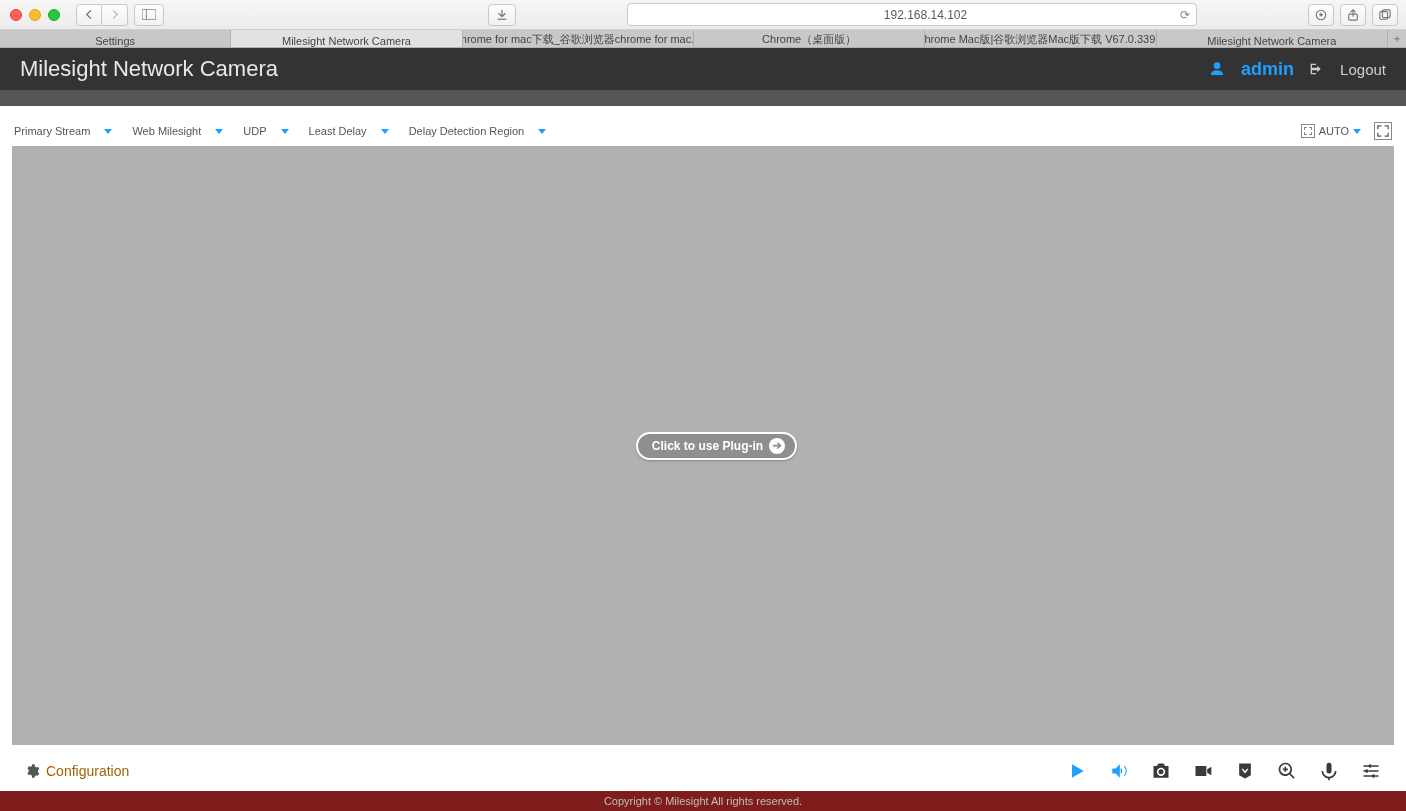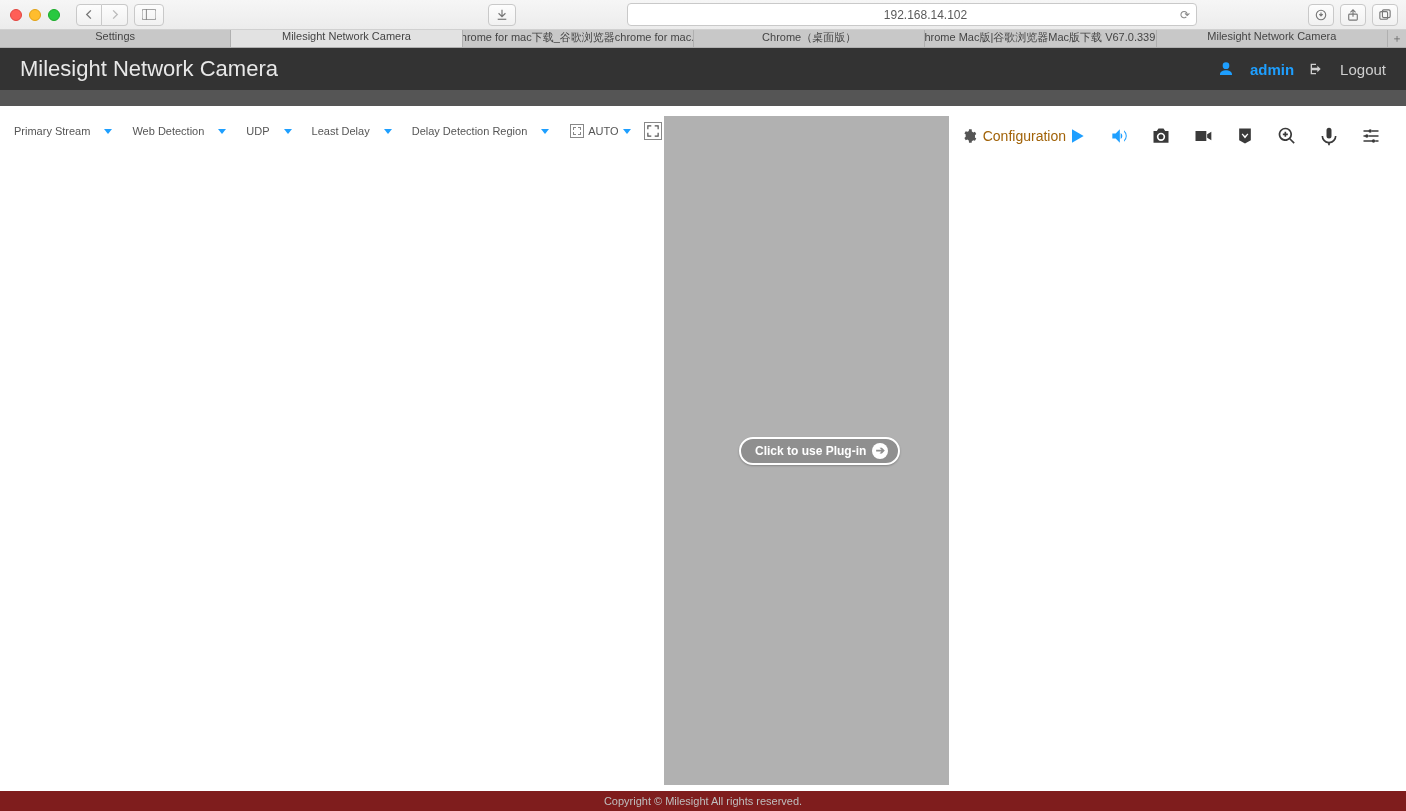--- a/index.html
+++ b/index.html
@@ -59,21 +59,21 @@
   
   .tab-strip{
     height: 18px;
     background:#c9c9c9;
     display:flex;
     border-bottom:1px solid #b0b0b0;
     font-size:11px;
   }
   .tab{
     flex:1;
-    display:flex;align-items:flex-start;justify-content:center;
+    display:flex;align-items:flex-end;justify-content:center;
     color:#444;
     border-right:1px solid #b0b0b0;
     background:#c8c8c8;
     min-width:0;
     padding:0 20px;
     white-space:nowrap; overflow:hidden; text-overflow:ellipsis;
   }
   .tab.active{ background:#e2e2e2; }
   .tab-plus{
     width:18px; display:flex;align-items:center;justify-content:center;
@@ -83,29 +83,29 @@
   
   .app-header{
     height: 42px;
     background:#333333;
     display:flex;align-items:center;
     padding:0 20px;
     color:#e8e8e8;
   }
   .app-title{ font-size:22px; font-weight:400; flex:1; }
   .hdr-right{display:flex;align-items:center;gap:14px;}
-  .hdr-user{display:flex;align-items:center;gap:16px;color:#1e9fff;font-weight:600;font-size:15px;}
+  .hdr-user{display:flex;align-items:center;gap:16px;color:#1e9fff;font-weight:600;font-size:18px;}
   .hdr-logout{display:flex;align-items:center;gap:16px;color:#cfcfcf;font-size:15px;}
   .icon14{width:16px;height:16px;fill:currentColor;}
 
   
   .sub-strip{ height:16px; background:#555555; }
 
   
-  .content-wrap{ flex:1; background:#fff; padding:10px 12px 0 12px; display:flex; flex-direction:row;}
+  .content-wrap{ flex:1; background:#fff; padding:10px 12px 0 12px; display:flex; flex-direction:column;}
   .view-toolbar{
     height:30px;
     display:flex;align-items:center;
     font-size:11px;color:#666;
     padding:0 2px;
   }
   .dd{display:flex;align-items:center;gap:14px;margin-right:20px;cursor:pointer;color:#555;}
   .dd-caret{width:0;height:0;border-left:4px solid transparent;border-right:4px solid transparent;border-top:5px solid #1e9fff;}
   .view-toolbar .spacer{flex:1;}
   .auto-btn{display:flex;align-items:center;gap:4px;font-size:11px;color:#555;border:1px solid transparent;padding:2px 0;margin-right:12px;}
@@ -262,21 +262,21 @@
 </div>
 <div class="sub-strip"></div>
 
 <div class="content-wrap">
   <div class="view-toolbar">
     <div class="dd">
       <span>Primary Stream</span>
         <span class="dd-caret"></span>
     </div>
     <div class="dd">
-      <span>Web Detection</span>
+      <span>Web Milesight</span>
         <span class="dd-caret"></span>
     </div>
     <div class="dd">
       <span>UDP</span>
         <span class="dd-caret"></span>
     </div>
     <div class="dd">
       <span>Least Delay</span>
         <span class="dd-caret"></span>
     </div>

